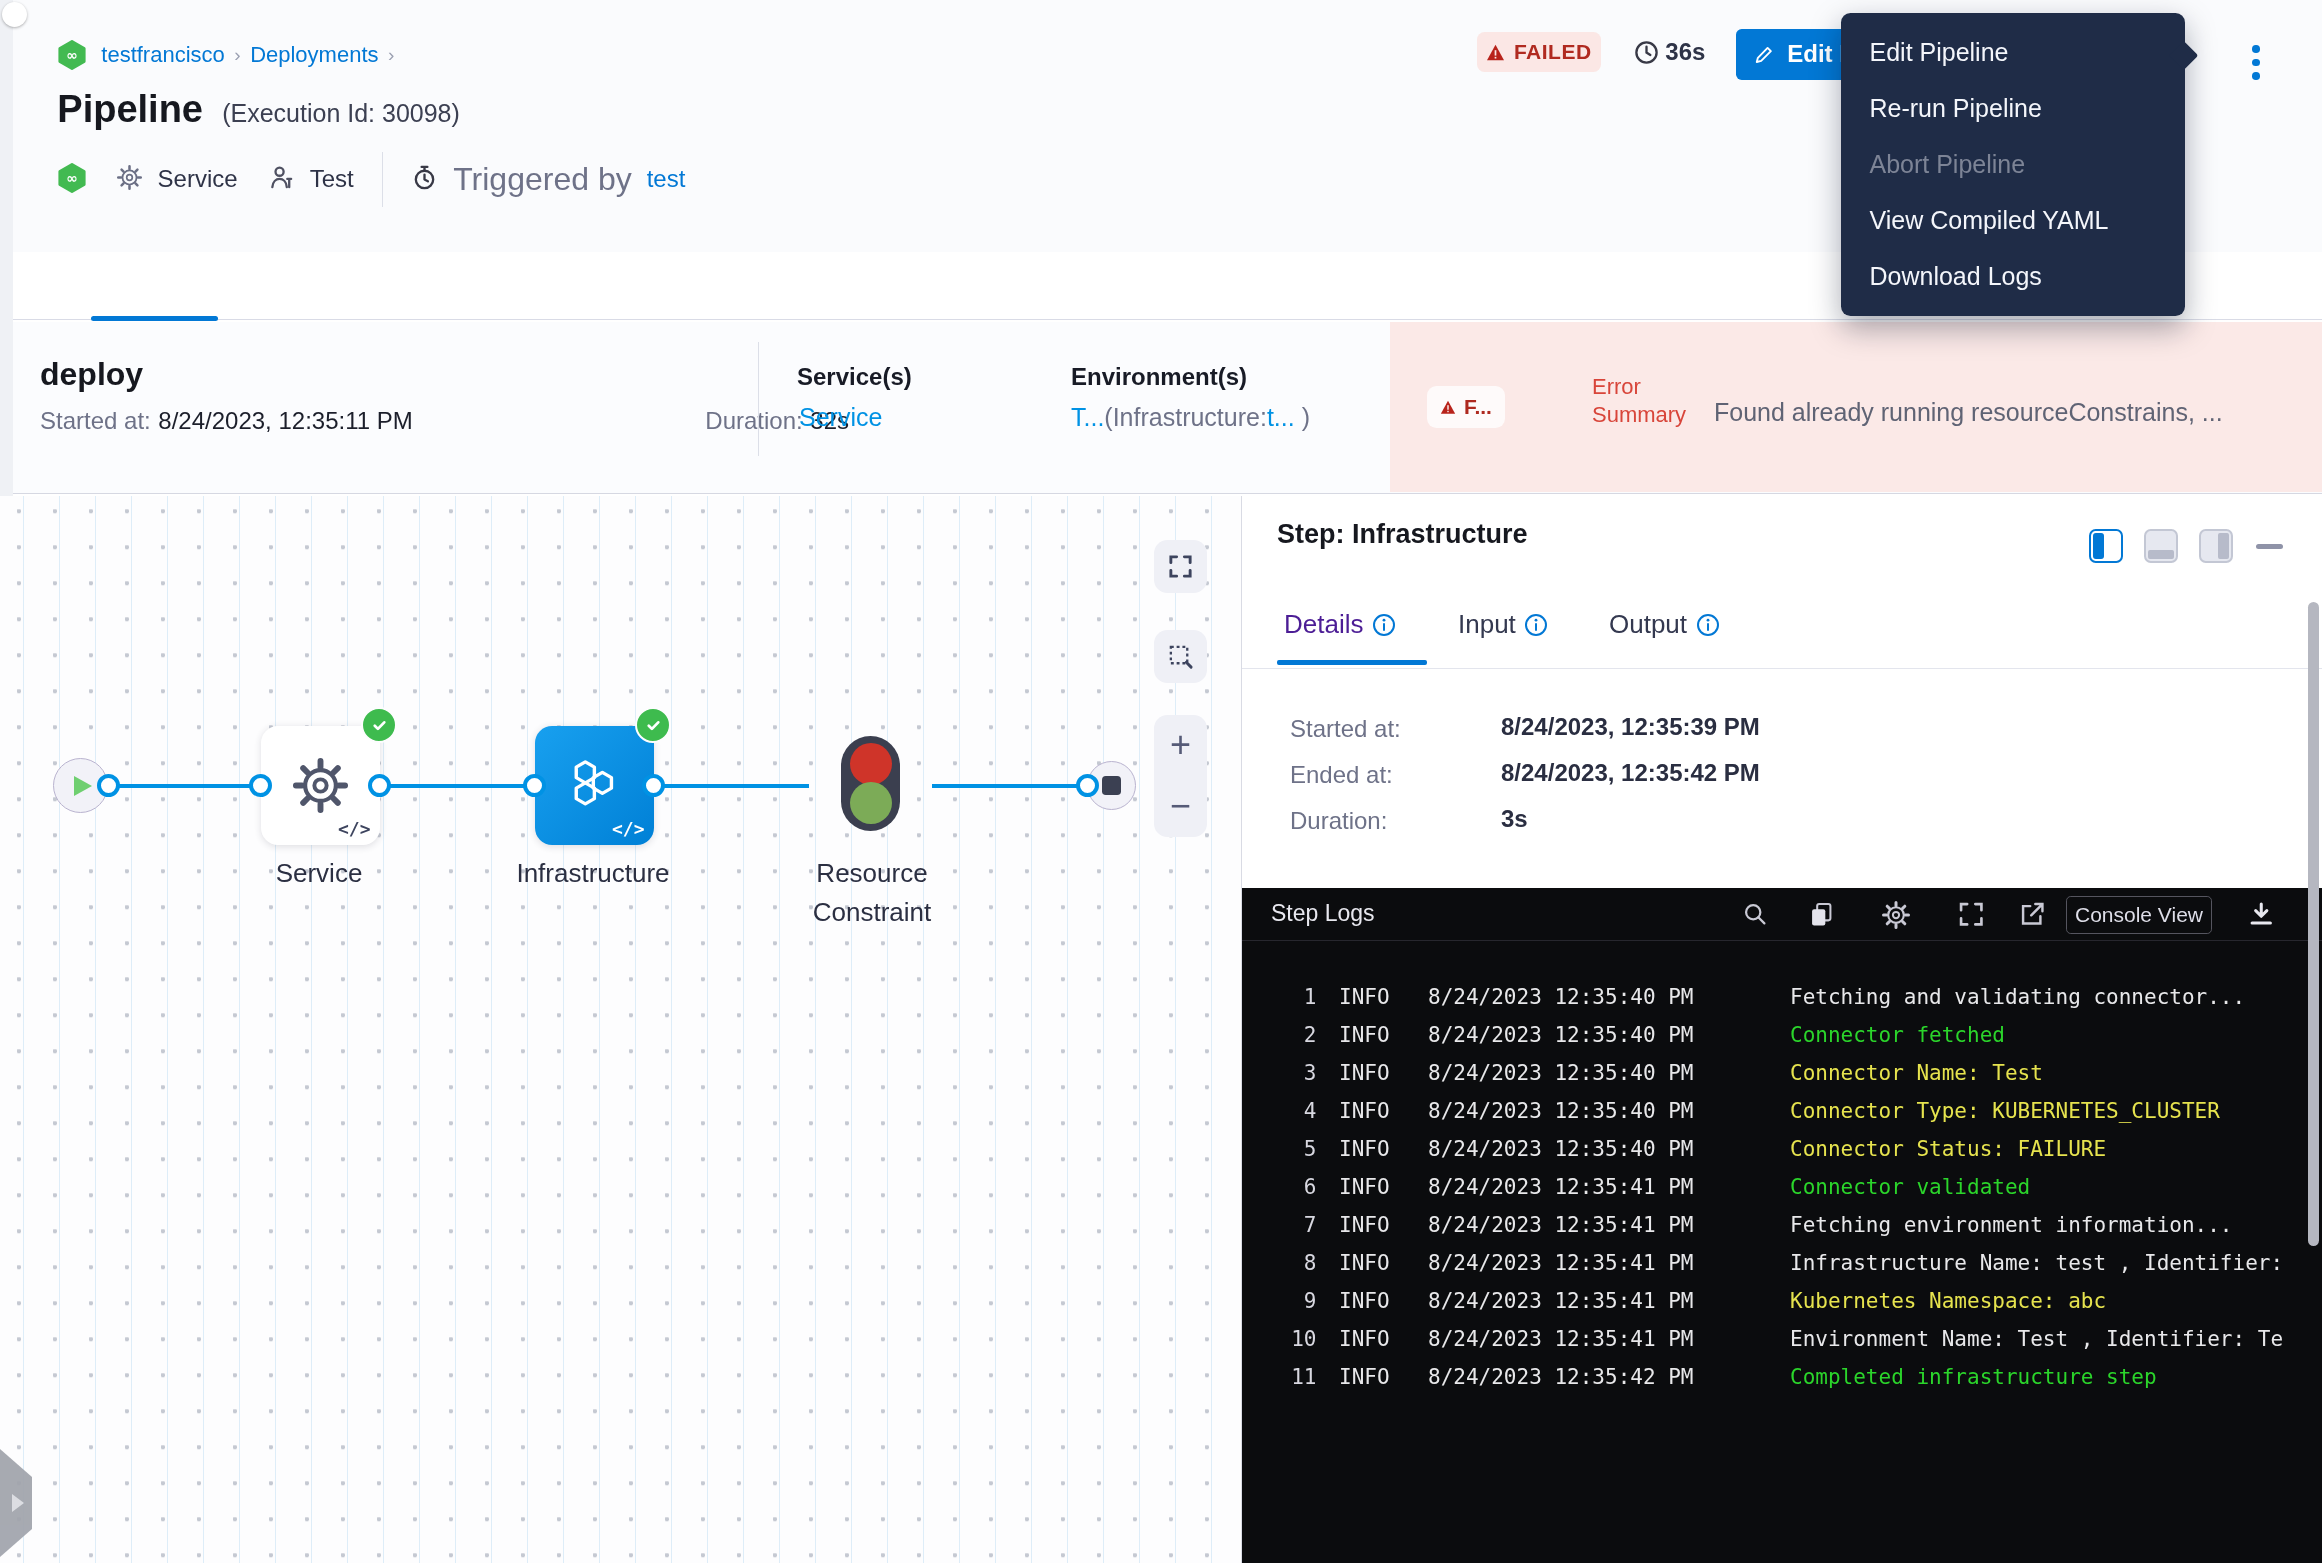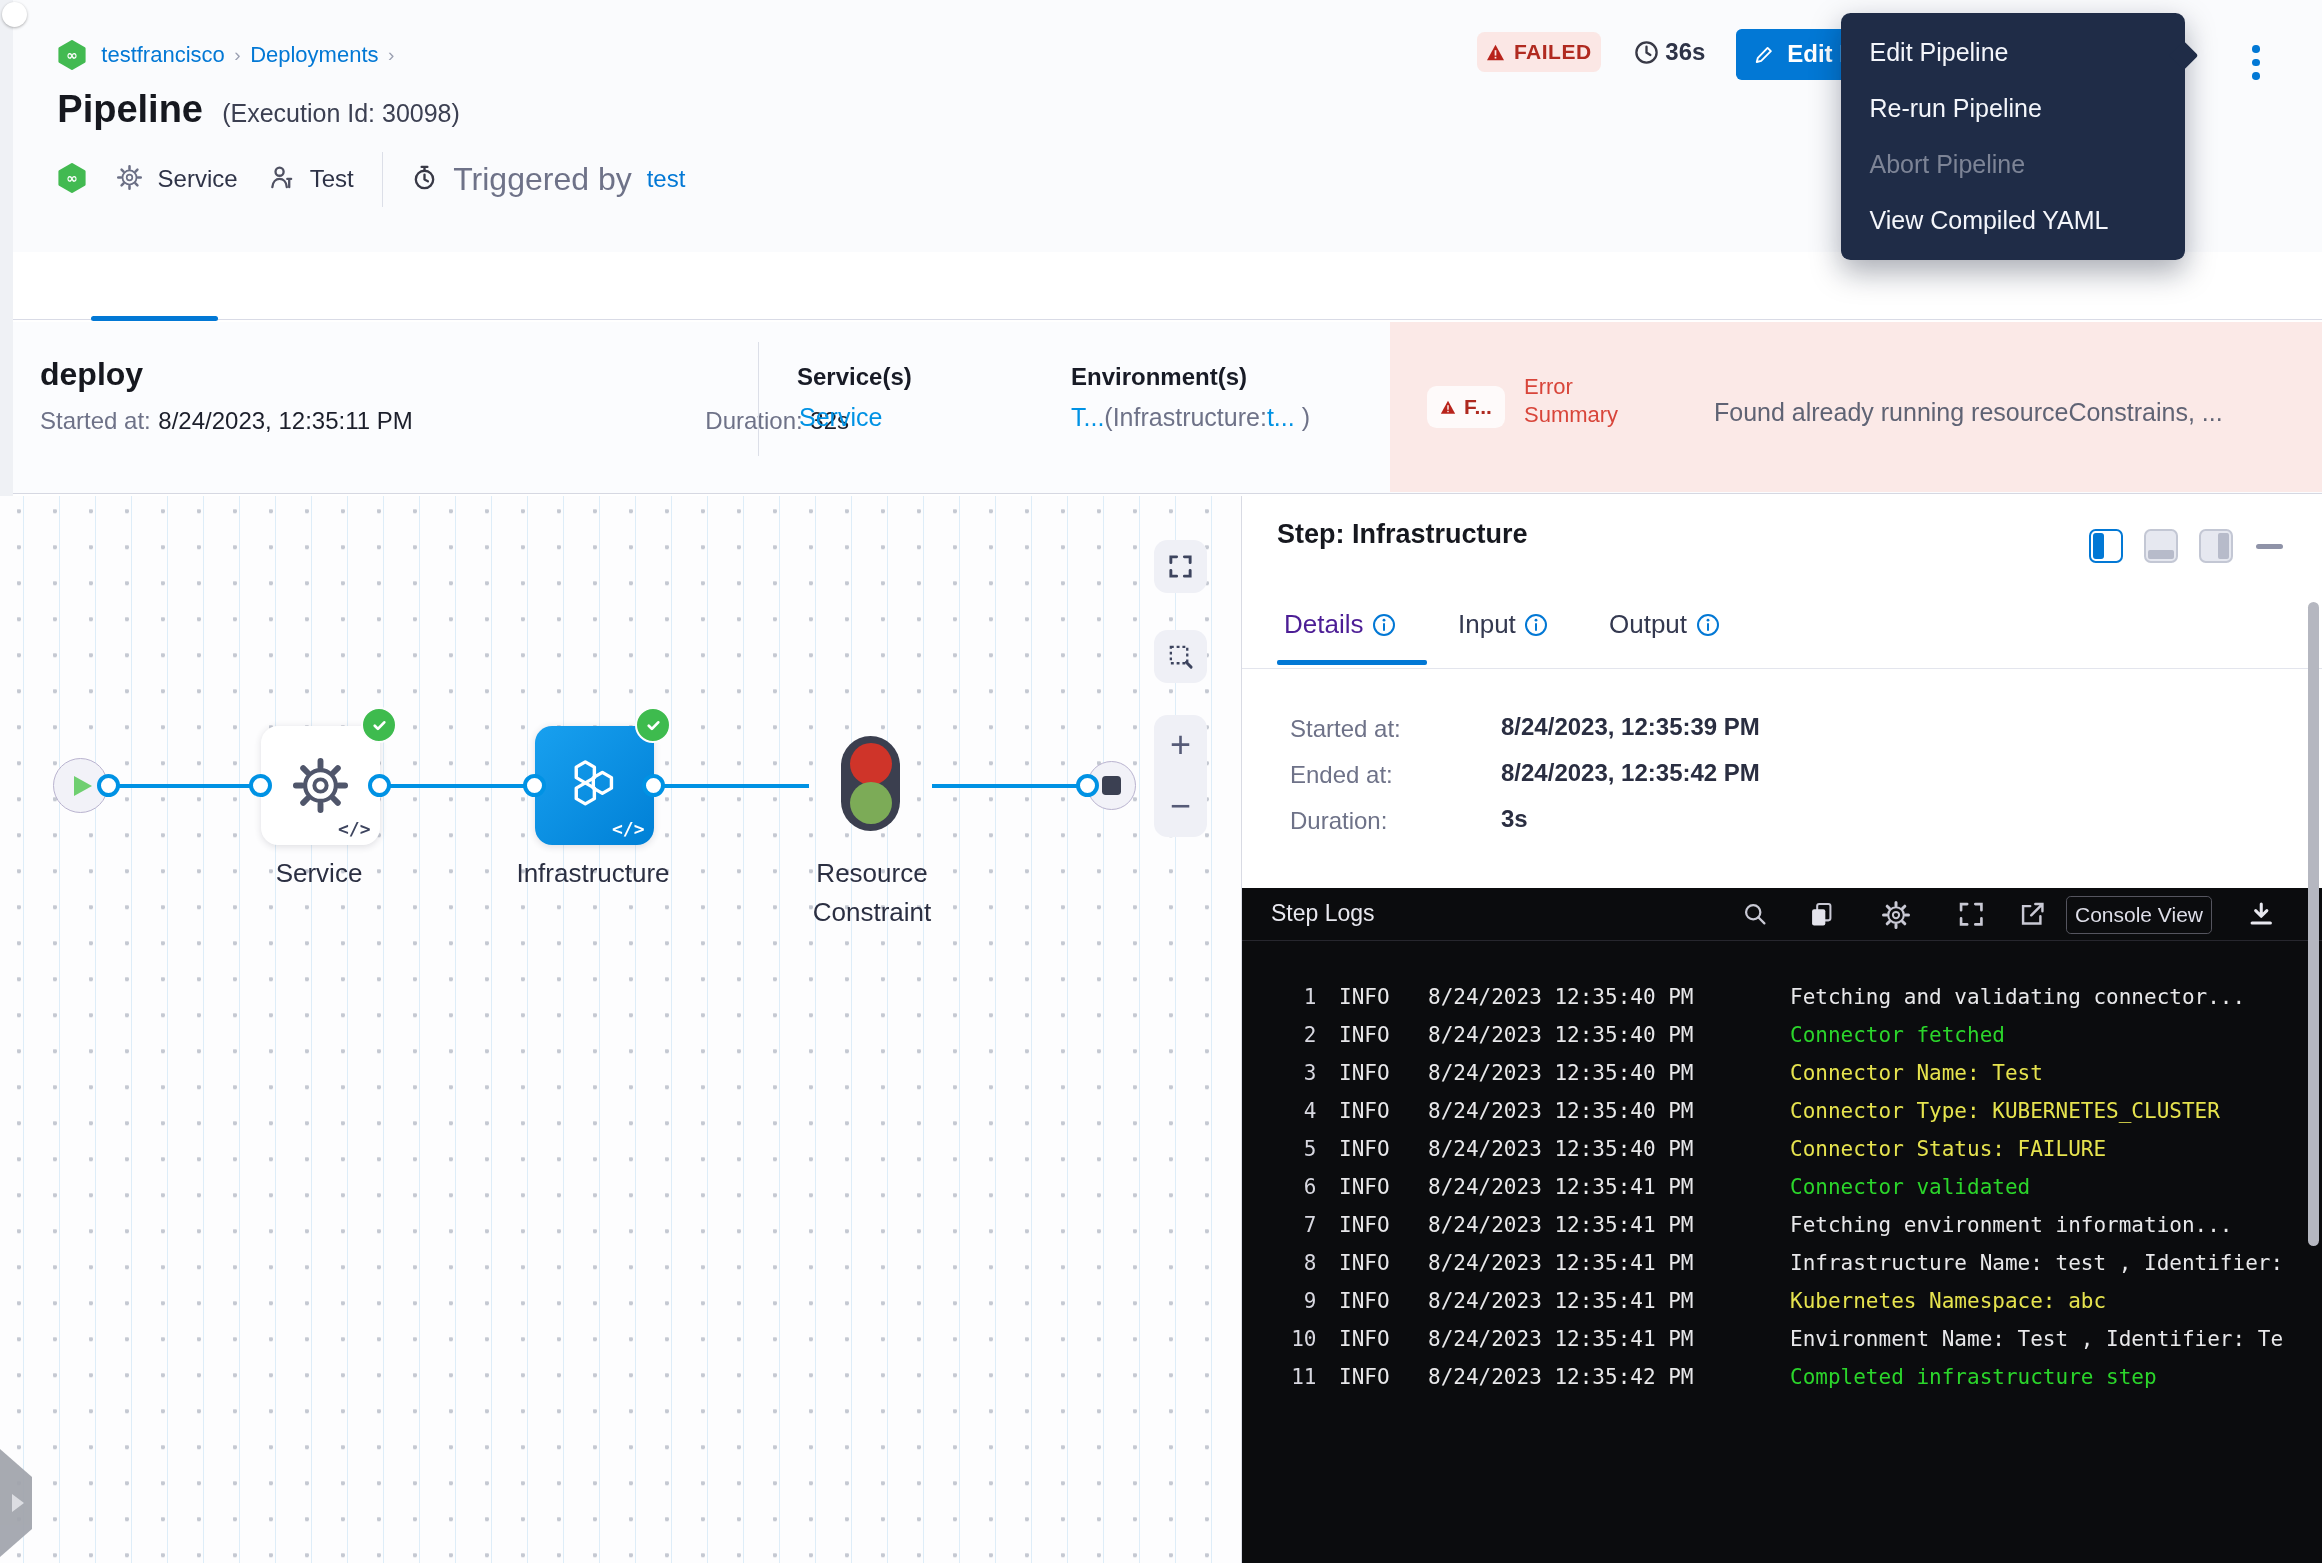--- a/index.html
+++ b/index.html
@@ -73,21 +73,21 @@
   .stage-row2 { left:40px; top:407px; gap:7.6px; }
   .stage-divider { left:758px; top:342px; width:1px; height:114px; background:#dcdfe8; }
   .col-head { font-size:24px; font-weight:600; color:#181b26; }
   .svc-link { font-size:25px; color:#0092E4; cursor:pointer; }
   .env-blue { color:#0092E4; }
   .env-gray { color:#6e7288; }
   .error-region { left:1390px; top:322px; right:0; height:170px; background:#fbe9e7; }
   .err-badge { left:1427px; top:386px; height:42px; padding:0 13.3px; gap:7.6px;
                background:rgba(255,255,255,.78); border-radius:9.5px; }
   .err-badge-text { font-size:21px; font-weight:bold; color:#ae291f; }
-  .err-label { left:1524px; top:373px; width:114px; font-size:22px; line-height:27.6px;
+  .err-label { left:1592px; top:373px; width:114px; font-size:22px; line-height:27.6px;
                color:#d8453a; }
   .err-msg { left:1714px; top:398px; width:580px; font-size:25px; color:#5f6374;
              white-space:nowrap; overflow:hidden; }
 
   
   .canvas { left:0; top:496px; width:1242px; height:1067px; background:#fdfdfe;
             border-right:1.9px solid #d9dbe4;
             background-image:
               linear-gradient(to right, rgba(140,195,235,.28) 0, rgba(140,195,235,.28) 1px, transparent 1px),
               radial-gradient(circle at 1.9px 1.9px, #c5c9d2 1.9px, transparent 2.5px);
@@ -325,20 +325,21 @@
       <circle cx="12" cy="7.2" r="1.4" fill="#0278D5" stroke="none"></circle>
     </svg>
 </span>
 
 <div class="abs menu">
   <div class="menu-arrow"></div>
   <div class="menu-item">Edit Pipeline</div>
   <div class="menu-item">Re-run Pipeline</div>
   <div class="menu-item disabled">Abort Pipeline</div>
   <div class="menu-item">View Compiled YAML</div>
+  <div class="menu-item">Download Logs</div>
 </div>
 
 <div class="abs stagebar"></div>
 <div class="abs stage-name">deploy</div>
 <div class="abs flex stage-row2 stage-kv">
   <span class="kv-label">Started at:</span>
   <span class="kv-value">8/24/2023, 12:35:11 PM</span>
   <span class="kv-label" style="margin-left:285px">Duration:</span>
   <span class="kv-value">32s</span>
 </div>

